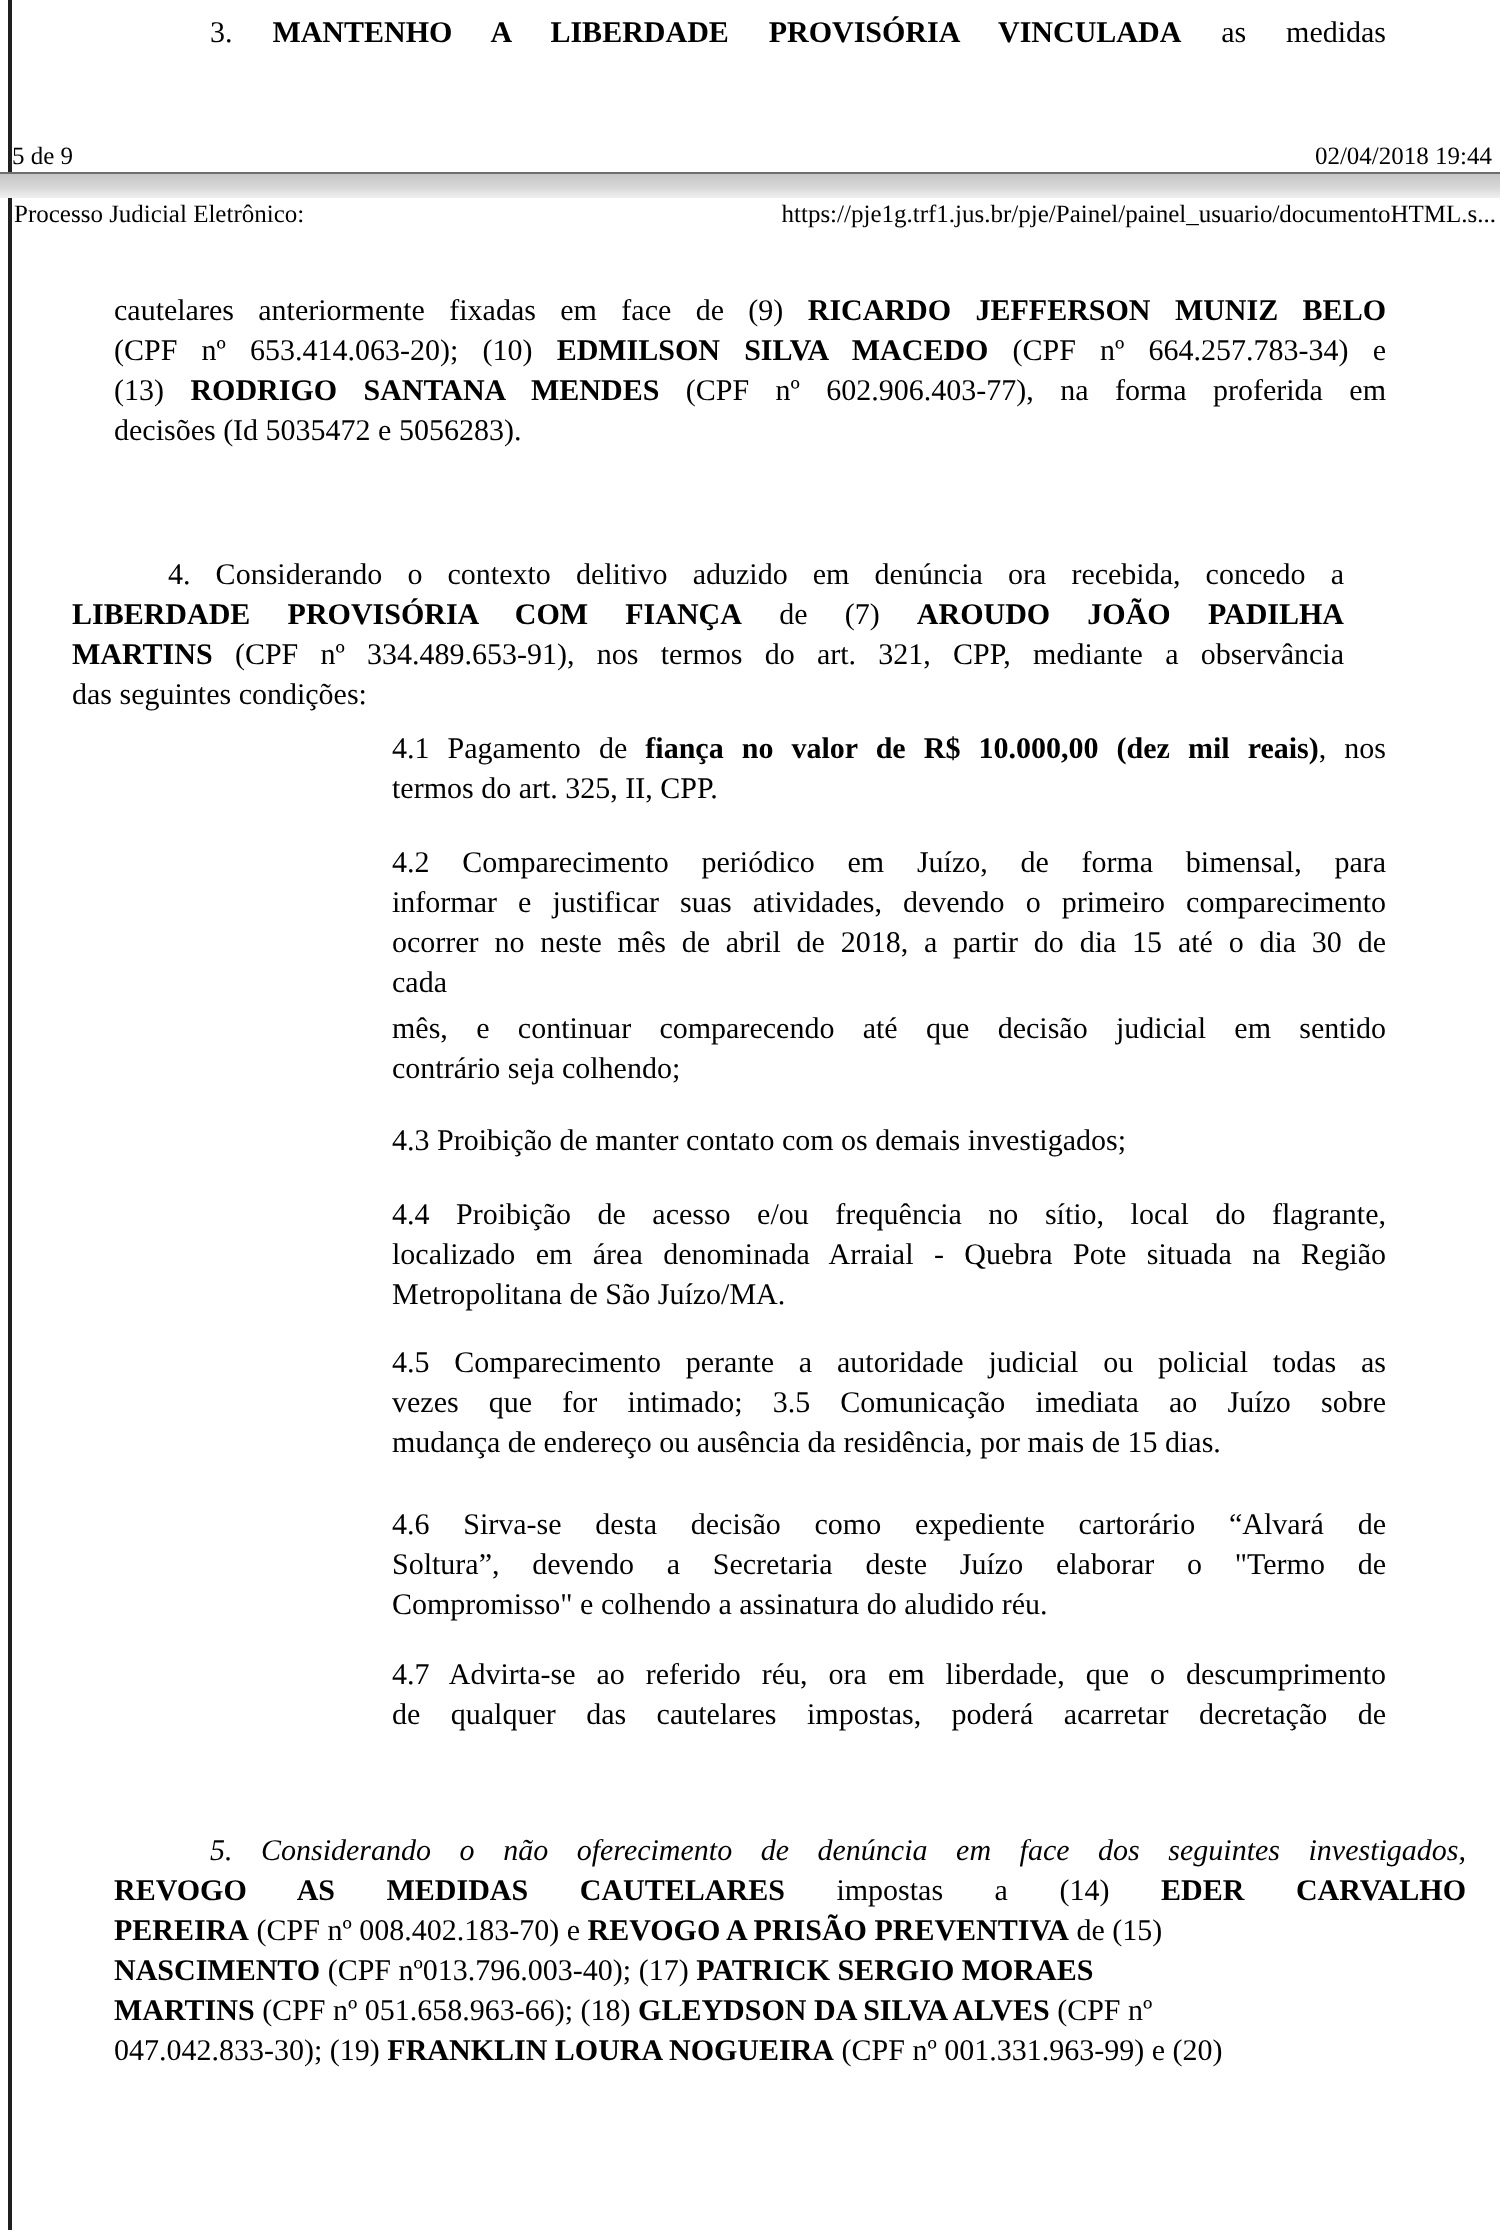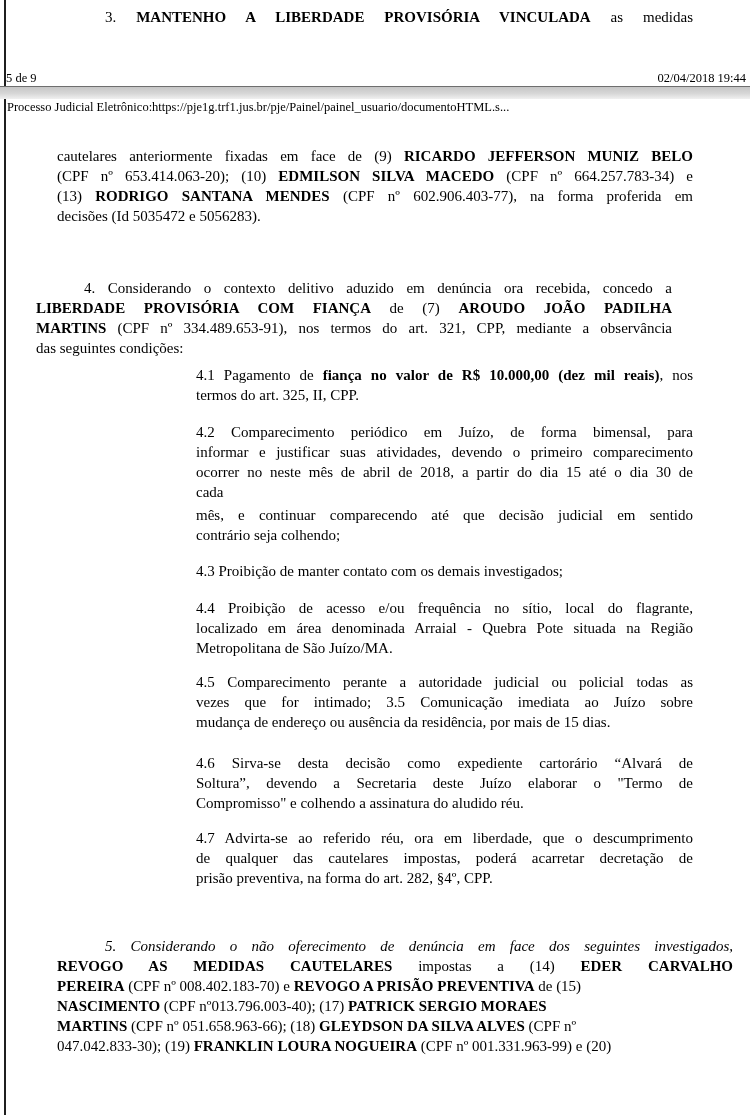--- a/index.html
+++ b/index.html
@@ -14,21 +14,21 @@
     background:linear-gradient(180deg,#c6c6c6 0%,#d7d7d7 55%,#f0f0f0 100%); }
   .page2 { position:absolute; left:0; top:99px; width:750px; height:1016px; background:#fff; }
   .vline { position:absolute; left:4px; width:1.5px; background:#1f1f1f; }
   .vline.p1 { top:0; height:86px; }
   .vline.p2 { top:99px; height:1016px; }
 
   .p1-text { position:absolute; left:0; top:7px; width:750px; }
   .p1-footer { position:absolute; left:6px; top:71px; width:740px;
     display:flex; justify-content:space-between; font-size:12.5px; }
   .p2-header { position:absolute; left:7px; top:100px; width:741px;
-    display:flex; font-size:12.5px; }
+    display:flex; justify-content:space-between; font-size:12.5px; }
 
   .doc-body { position:absolute; left:0; top:146px; width:750px; }
   .block { font-size:15px; line-height:20px; }
   .line { white-space:normal; }
   .just { text-align:justify; text-align-last:justify; }
   .b { font-weight:700; }
 </style>
 </head>
 <body>
 
@@ -98,21 +98,20 @@
         <div class="line"><span>mudança de endereço ou ausência da residência, por mais de 15 dias.</span></div>
       </div>
       <div class="block" style="margin-left: 196px; width: 497px; margin-top: 21px;">
         <div class="line just"><span>4.6 Sirva-se desta decisão como expediente cartorário “Alvará de</span></div>
         <div class="line just"><span>Soltura”, devendo a Secretaria deste Juízo elaborar o "Termo de</span></div>
         <div class="line"><span>Compromisso" e colhendo a assinatura do aludido réu.</span></div>
       </div>
       <div class="block" style="margin-left: 196px; width: 497px; margin-top: 15px;">
         <div class="line just"><span>4.7 Advirta-se ao referido réu, ora em liberdade, que o descumprimento</span></div>
         <div class="line just"><span>de qualquer das cautelares impostas, poderá acarretar decretação de</span></div>
-        <div class="line"><span>prisão preventiva, na forma do art. 282, §4º, CPP.</span></div>
       </div>
       <div class="block" style="margin-left: 57px; width: 676px; margin-top: 48px;">
         <div class="line just" style="text-indent: 48px; font-style: italic;"><span>5. Considerando o não oferecimento de denúncia em face dos seguintes investigados,</span></div>
         <div class="line just"><span class="b">REVOGO AS MEDIDAS CAUTELARES</span><span> impostas a (14) </span><span class="b">EDER CARVALHO</span></div>
         <div class="line"><span class="b">PEREIRA</span><span> (CPF nº 008.402.183-70) e </span><span class="b">REVOGO A PRISÃO PREVENTIVA</span><span> de (15)</span></div>
         <div class="line"><span class="b">NASCIMENTO</span><span> (CPF nº013.796.003-40); (17) </span><span class="b">PATRICK SERGIO MORAES</span></div>
         <div class="line"><span class="b">MARTINS</span><span> (CPF nº 051.658.963-66); (18) </span><span class="b">GLEYDSON DA SILVA ALVES</span><span> (CPF nº</span></div>
         <div class="line"><span>047.042.833-30); (19) </span><span class="b">FRANKLIN LOURA NOGUEIRA</span><span> (CPF nº 001.331.963-99) e (20)</span></div>
       </div>
     </div>

